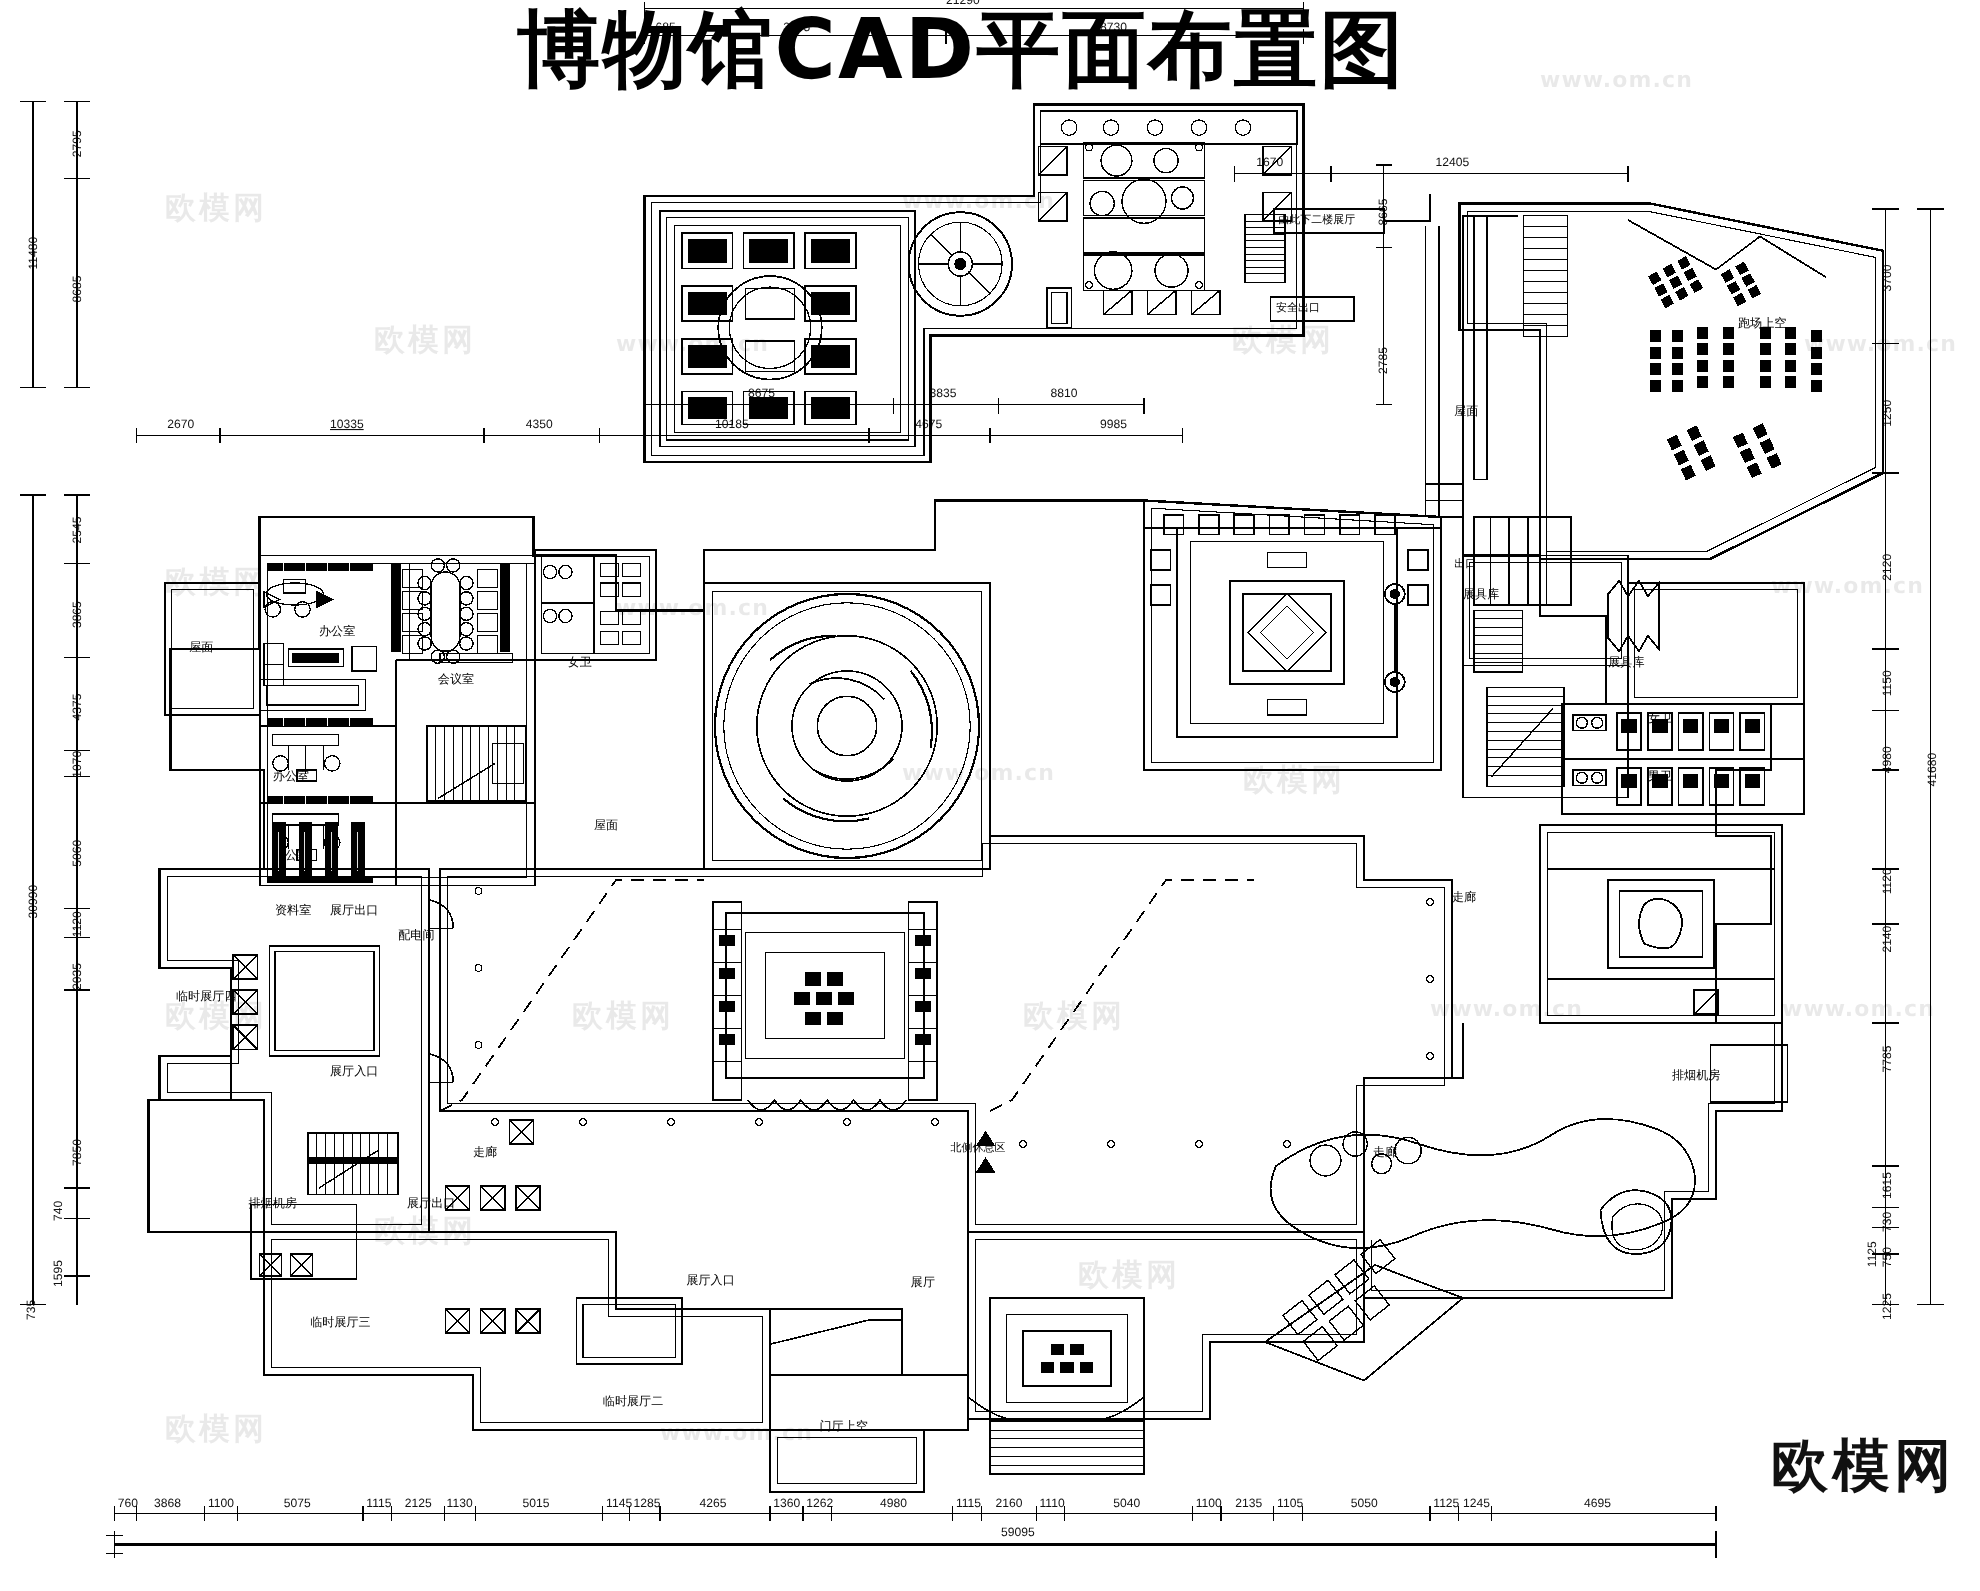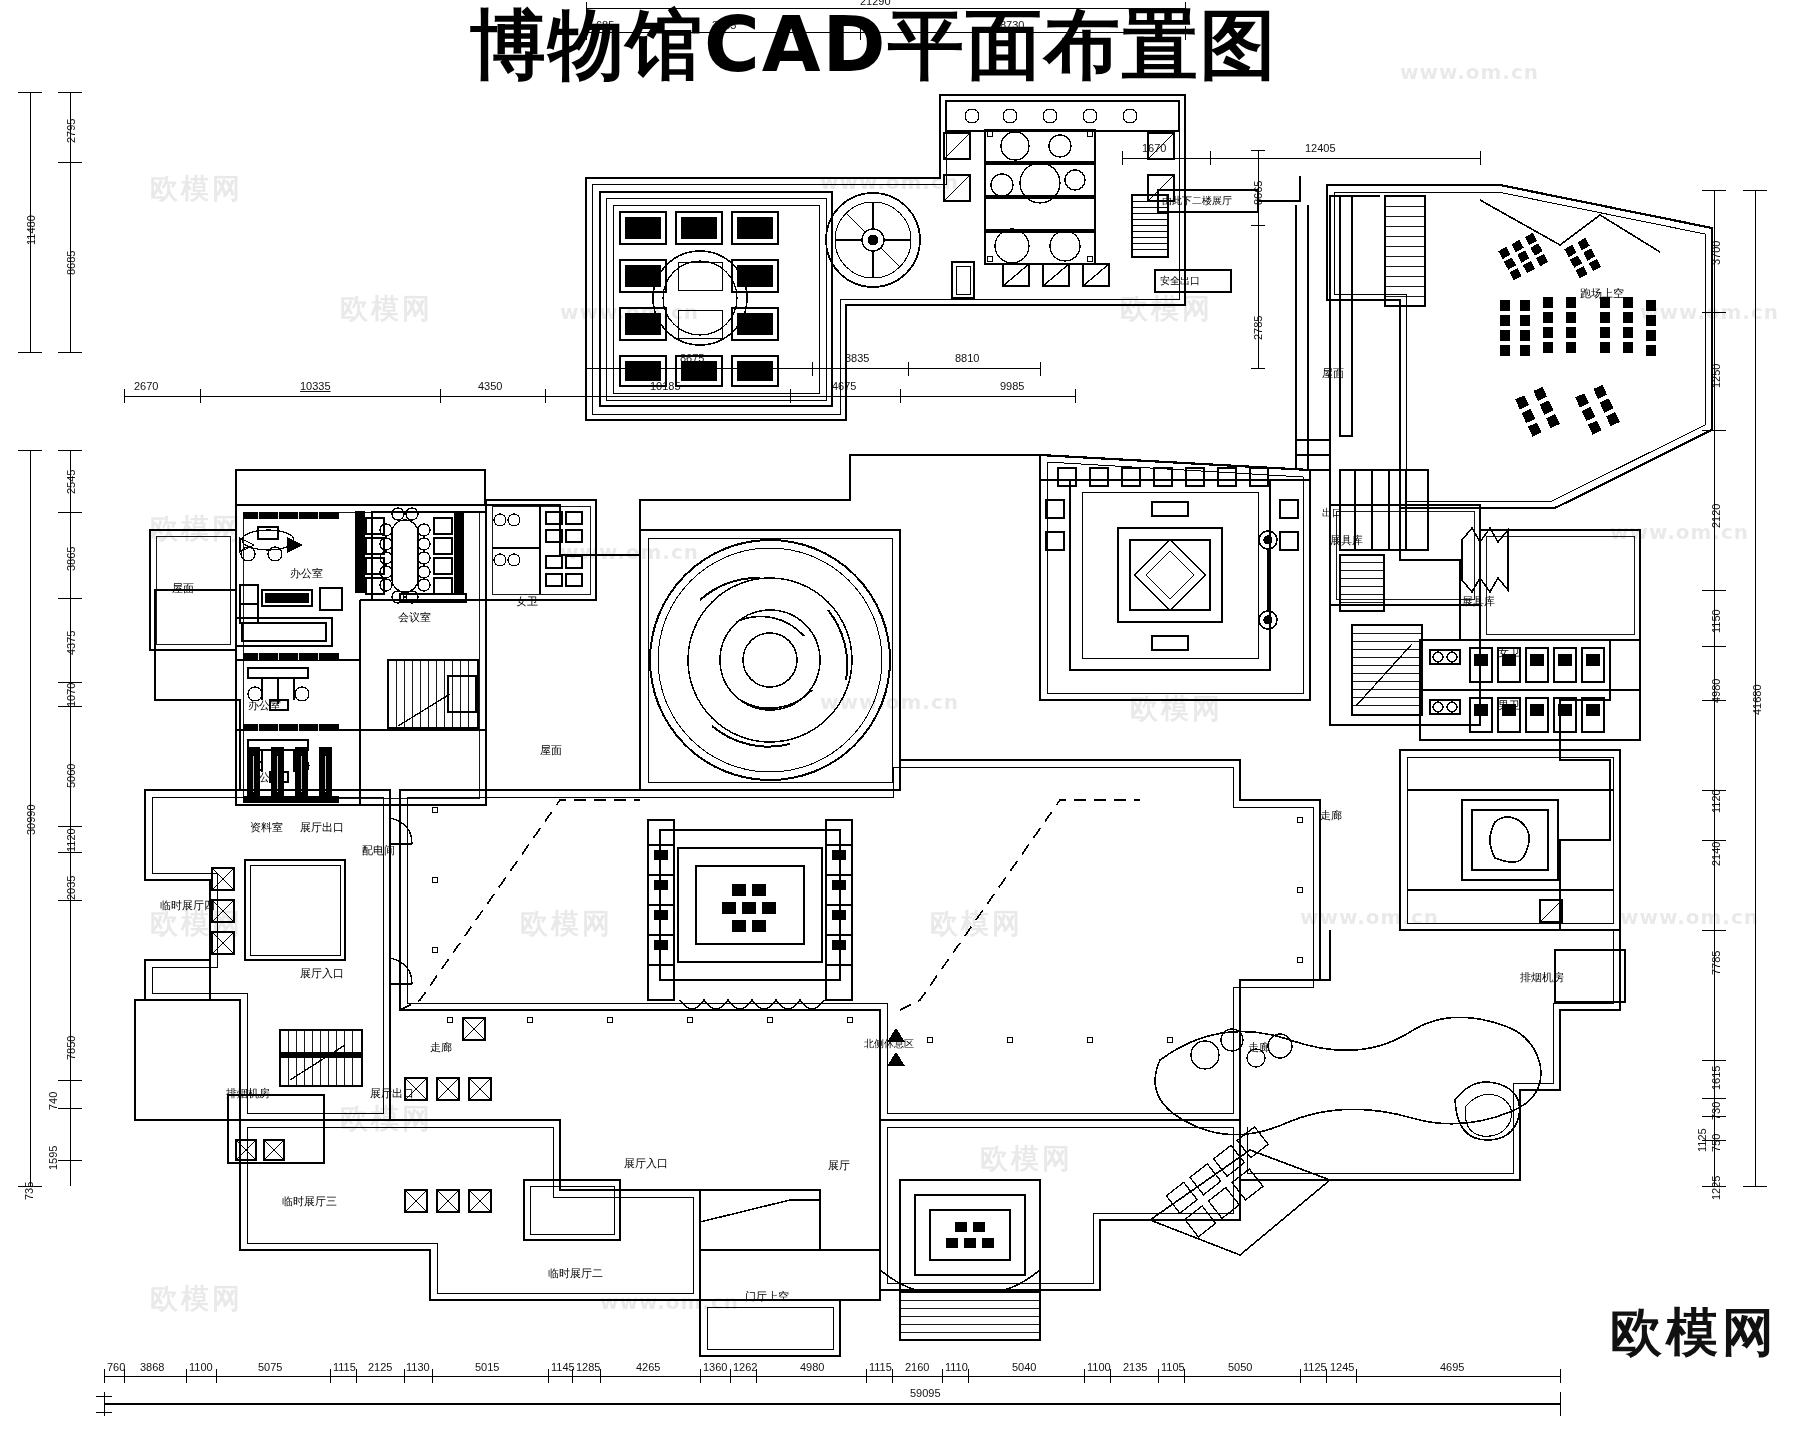--- a/index.html
+++ b/index.html
@@ -811,21 +811,21 @@
   <div class="dimtxt v" style="left:66px;top:707px;">1070</div>
   <div class="dimtxt v" style="left:66px;top:788px;">5060</div>
   <div class="dimtxt v" style="left:66px;top:852px;">1120</div>
   <div class="dimtxt v" style="left:66px;top:900px;">2035</div>
   <div class="dimtxt v" style="left:66px;top:1060px;">7850</div>
 
   <div class="dimtxt v" style="left:48px;top:1110px;">740</div>
   <div class="dimtxt v" style="left:48px;top:1170px;">1595</div>
   <div class="dimtxt v" style="left:24px;top:1200px;">735</div>
 
-  <div class="dimtxt" style="left:134px;top:381px;">2670</div>
+  <div class="dimtxt" style="left:152px;top:381px;">2670</div>
   <div class="dimtxt" style="left:300px;top:381px;text-decoration:underline;">10335</div>
   <div class="dimtxt" style="left:478px;top:381px;">4350</div>
   <div class="dimtxt" style="left:650px;top:381px;">10185</div>
   <div class="dimtxt" style="left:832px;top:381px;">4675</div>
   <div class="dimtxt" style="left:1000px;top:381px;">9985</div>
 
   <div class="dimtxt" style="left:1142px;top:143px;">1670</div>
   <div class="dimtxt" style="left:1305px;top:143px;">12405</div>
 
   <div class="dimtxt v" style="left:1752px;top:715px;">41680</div>

